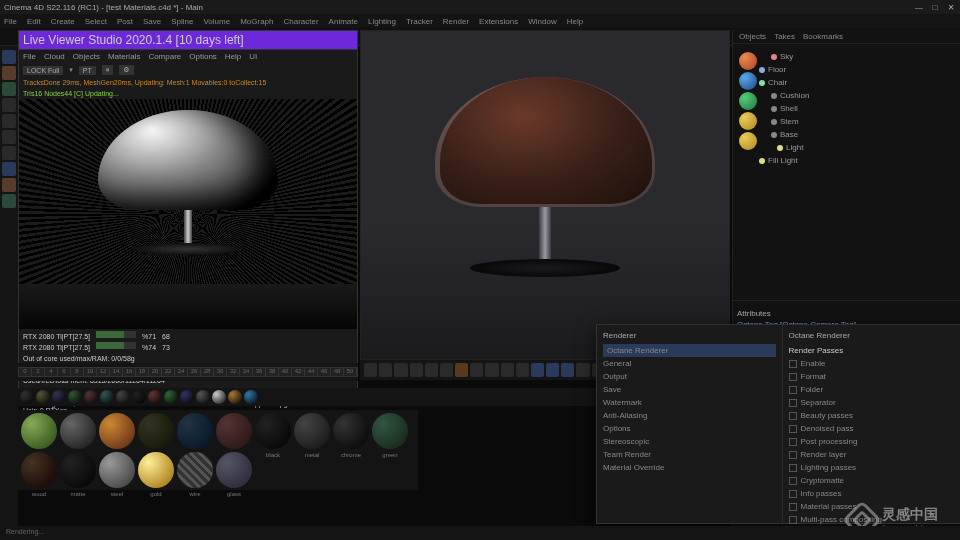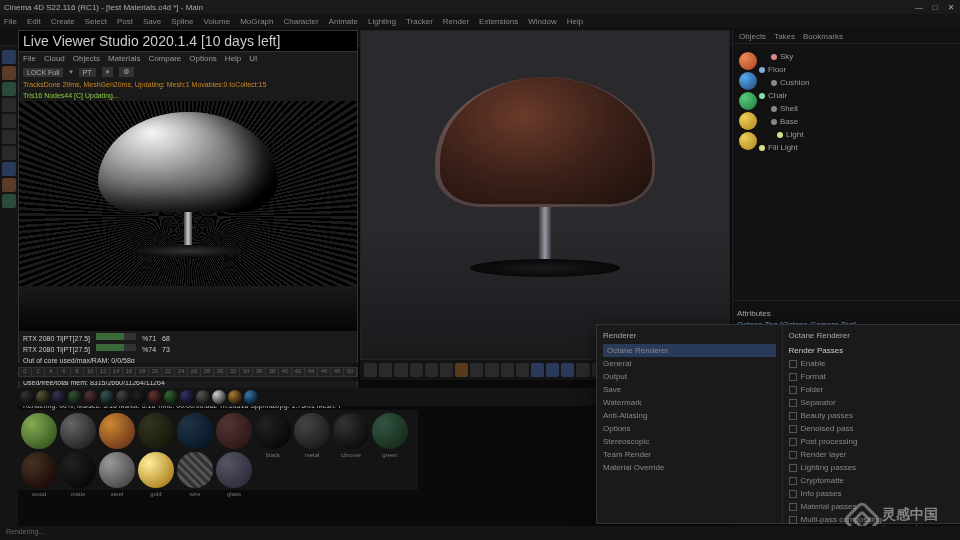--- a/index.html
+++ b/index.html
@@ -9,21 +9,21 @@
 .titlebar .winctl span { width:10px; text-align:center; cursor:pointer; }
 .menubar { height:14px; background:#141414; display:flex; align-items:center; padding:0 4px; gap:10px; font-size:8px; color:#888; }
 .menubar span { cursor:pointer; }
 .toolrow { height:18px; background:#101010; border-bottom:1px solid #222; }
 .sidebar-l { position:absolute; left:0; top:46px; width:18px; bottom:0; background:#141414; display:flex; flex-direction:column; gap:2px; padding-top:4px; align-items:center; }
 .sidebar-l .ico { width:14px; height:14px; background:#2a2a2a; border-radius:2px; cursor:pointer; }
 .sidebar-l .ico.c1 { background:#2a3a5a; }
 .sidebar-l .ico.c2 { background:#5a3a2a; }
 .sidebar-l .ico.c3 { background:#2a4a3a; }
 .live-viewer { position:absolute; left:18px; top:30px; width:340px; height:360px; background:#1a1a1a; border:1px solid #333; }
-.lv-title { background:#000000; padding:2px 4px; font-size:14px; color:#ccc; border-bottom:1px solid #333; }
+.lv-title { background:#6d28d9; padding:2px 4px; font-size:12px; color:#ccc; border-bottom:1px solid #333; }
 .lv-menu { padding:2px 4px; display:flex; gap:8px; font-size:8px; color:#999; }
 .lv-menu span { cursor:pointer; }
 .lv-opts { padding:2px 4px; display:flex; gap:6px; font-size:7px; align-items:center; }
 .lv-btn { background:#333; padding:1px 4px; cursor:pointer; color:#aaa; }
 .lv-status { padding:2px 4px; font-size:7px; }
 .lv-status .orange { color:#cc8822; }
 .lv-status .green { color:#88cc44; }
 .lv-render { height:230px; background:#000; position:relative; overflow:hidden; }
 .lv-render::before { content:""; position:absolute; inset:0; background:repeating-conic-gradient(#222 0 1deg,#000 1deg 2deg); opacity:.8; filter:blur(.3px); }
 .chair-render { position:absolute; left:50%; top:35%; transform:translate(-50%,-50%); width:200px; height:140px; }
@@ -336,23 +336,24 @@
   <div class="r-icos">
     <div class="ri r"></div>
     <div class="ri b"></div>
     <div class="ri g"></div>
     <div class="ri y"></div>
     <div class="ri y"></div>
   </div>
   <div class="r-tree" id="rtree">
       <div class="node" style="padding-left:12px"><span class="dot" style="background:#d88"></span>Sky</div>
       <div class="node" style="padding-left:0px"><span class="dot" style="background:#8ad"></span>Floor</div>
+      <div class="node" style="padding-left:0px"><span class="dot" style="background:#8da"></span>Chair</div>
       <div class="node" style="padding-left:12px"><span class="dot" style="background:#888"></span>Cushion</div>
-      <div class="node" style="padding-left:0px"><span class="dot" style="background:#8da"></span>Chair</div>
       <div class="node" style="padding-left:12px"><span class="dot" style="background:#888"></span>Shell</div>
+      <div class="node" style="padding-left:12px"><span class="dot" style="background:#888"></span>Stem</div>
       <div class="node" style="padding-left:12px"><span class="dot" style="background:#888"></span>Base</div>
       <div class="node" style="padding-left:18px"><span class="dot" style="background:#dd8"></span>Light</div>
       <div class="node" style="padding-left:0px"><span class="dot" style="background:#dd8"></span>Fill Light</div>
     </div>
   <div class="r-attr">
     <div class="sect">Attributes</div>
     <div style="color:#7ad">Octane Tag [Octane Camera Tag]</div>
     <div class="sect">Basic</div>
     <div class="sect">Tag Properties</div>
     <div class="field">

